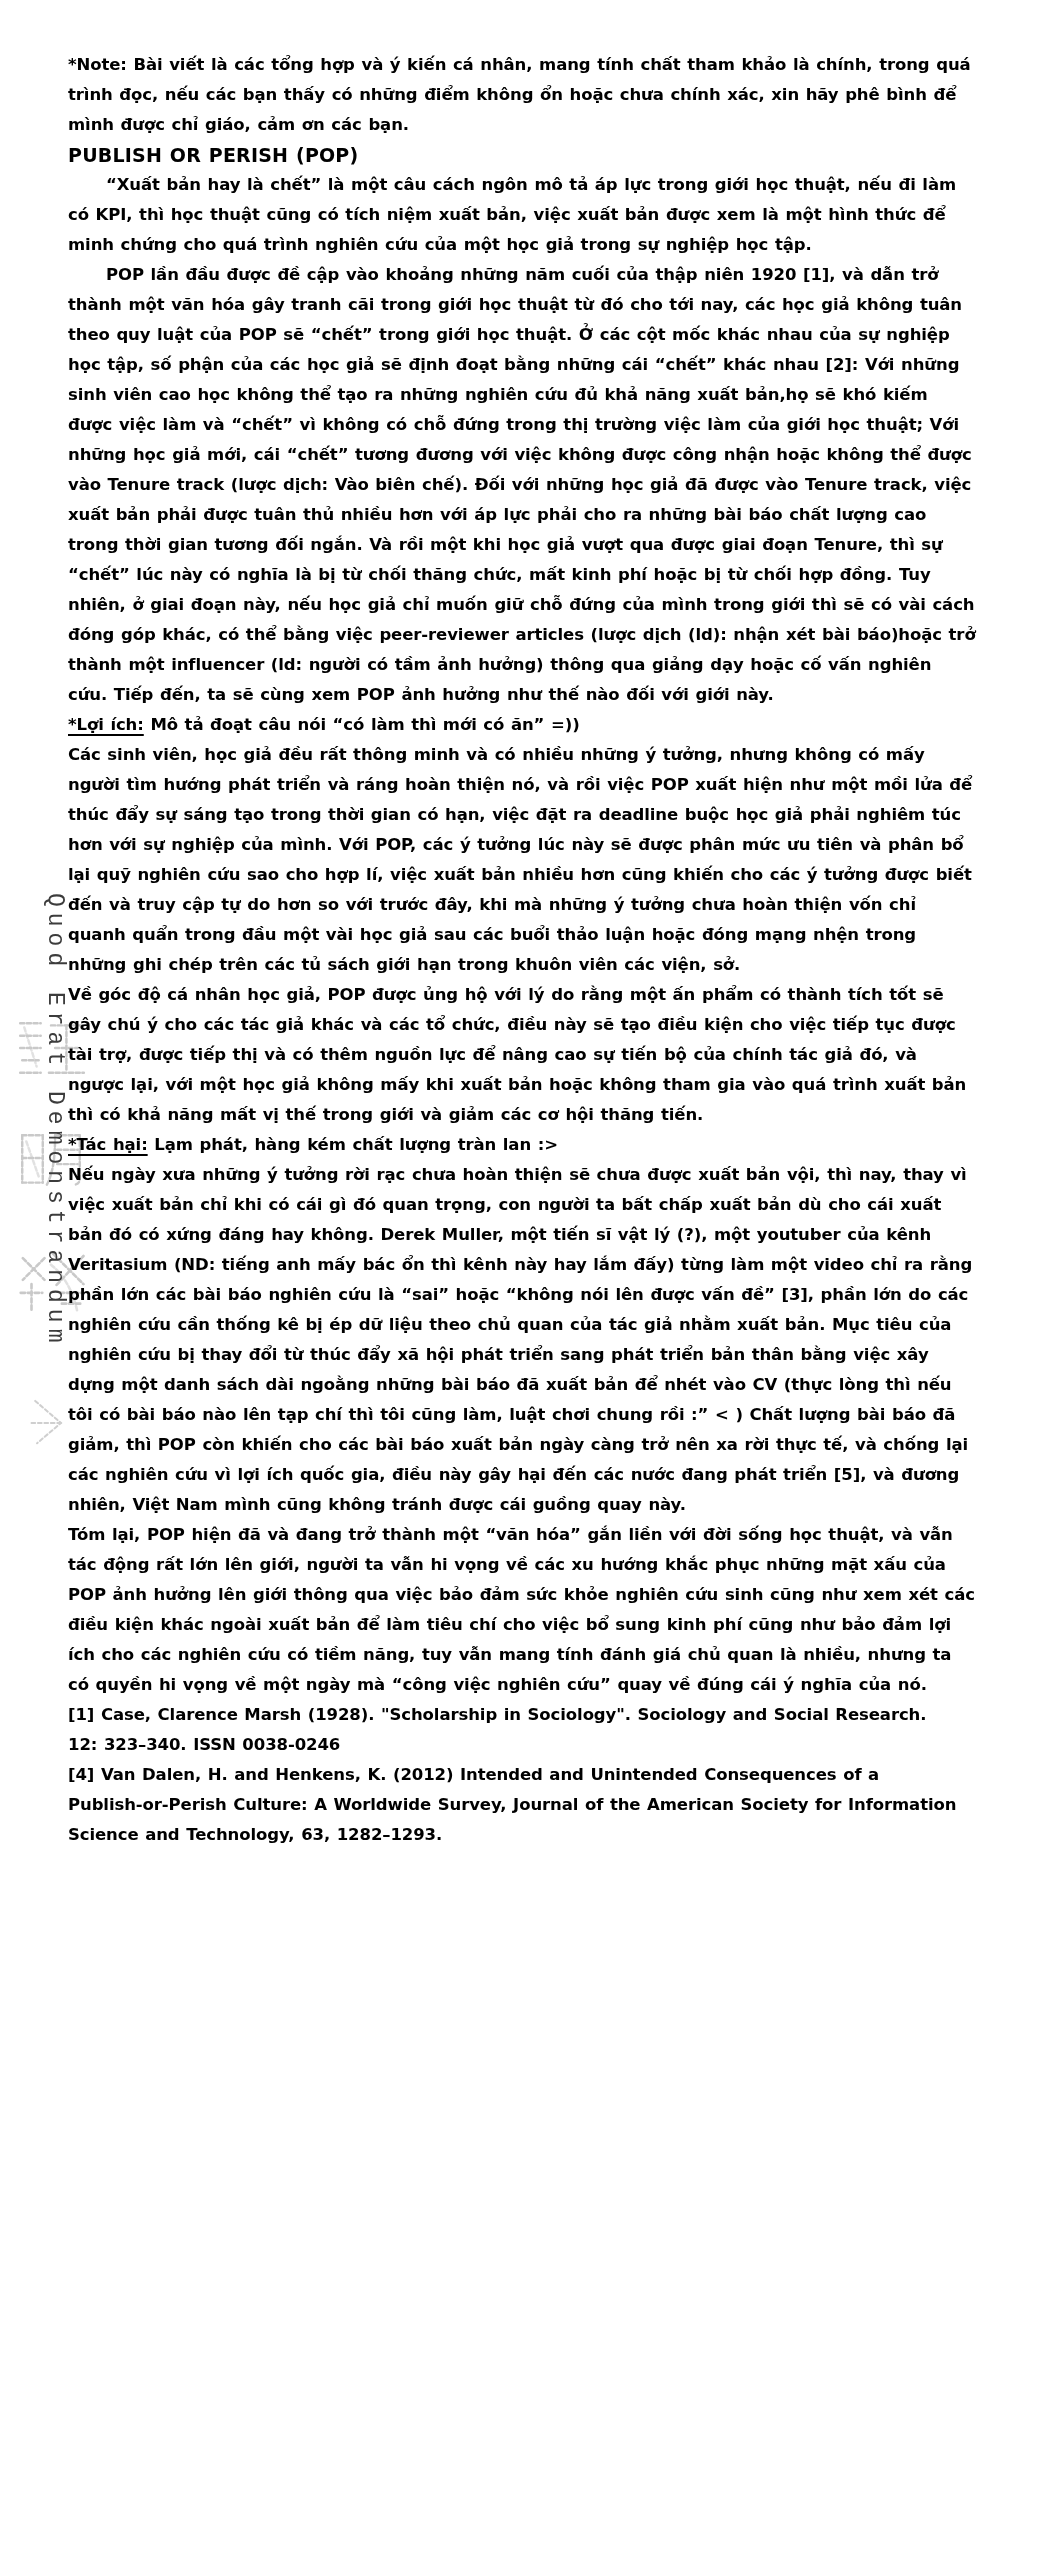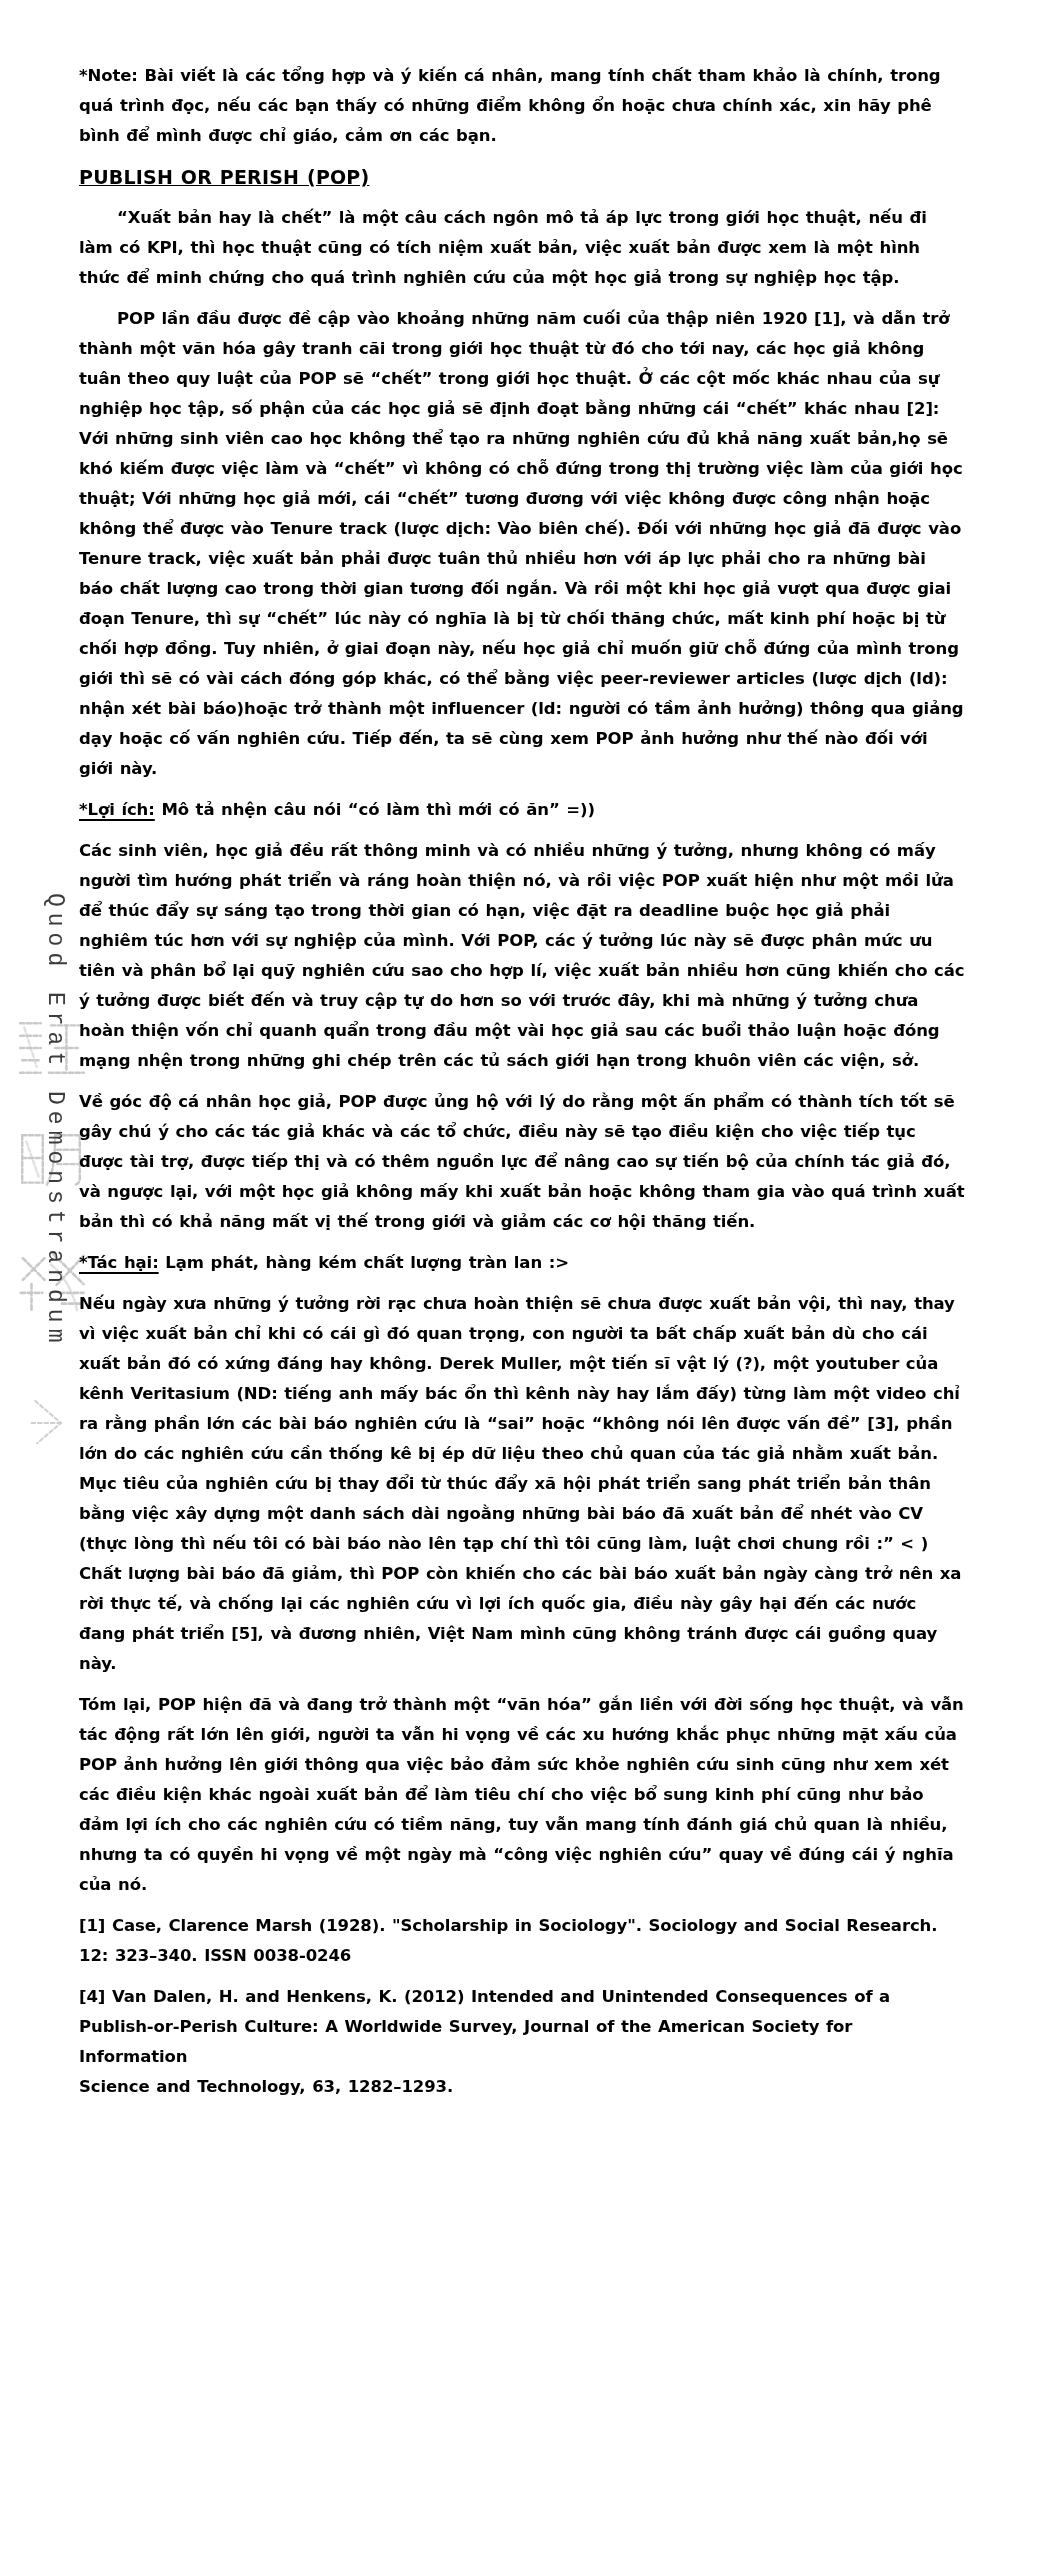--- a/index.html
+++ b/index.html
@@ -15,27 +15,26 @@
   }
   .content{
     position:relative;
     z-index:3;
     padding:50px 64px 40px 68px;
     font-size:16.5px;
     line-height:30px;
     letter-spacing:-0.1px;
     word-spacing:1px;
   }
-  .content p{margin:11px;}
+  .content p{margin:0;}
   .indent{text-indent:38px;}
   .title{
     font-size:19px;
     margin-top:72px;
     letter-spacing:0.2px;
-    text-decoration:underline;
   }
   .gap-lg{margin-top:58px;}
   .u{text-decoration:underline;text-underline-offset:4px;text-decoration-thickness:1.5px;}
   .ref{white-space:pre-wrap;}
 
   
   .watermark{
     position:absolute;
     left:28px;
     top:893px;
@@ -119,21 +118,21 @@
   </aside>
 
   <main class="content">
     <p>*Note: Bài viết là các tổng hợp và ý kiến cá nhân, mang tính chất tham khảo là chính, trong quá trình đọc, nếu các bạn thấy có những điểm không ổn hoặc chưa chính xác, xin hãy phê bình để mình được chỉ giáo, cảm ơn các bạn.</p>
 
     <p class="title">PUBLISH OR PERISH (POP)</p>
 
     <p class="indent">“Xuất bản hay là chết” là một câu cách ngôn mô tả áp lực trong giới học thuật, nếu đi làm có KPI, thì học thuật cũng có tích niệm xuất bản, việc xuất bản được xem là một hình thức để minh chứng cho quá trình nghiên cứu của một học giả trong sự nghiệp học tập.</p>
     <p class="indent">POP lần đầu được đề cập vào khoảng những năm cuối của thập niên 1920 [1], và dẫn trở thành một văn hóa gây tranh cãi trong giới học thuật từ đó cho tới nay, các học giả không tuân theo quy luật của POP sẽ “chết” trong giới học thuật. Ở các cột mốc khác nhau của sự nghiệp học tập, số phận của các học giả sẽ định đoạt bằng những cái “chết” khác nhau [2]: Với những sinh viên cao học không thể tạo ra những nghiên cứu đủ khả năng xuất bản,họ sẽ khó kiếm được việc làm và “chết” vì không có chỗ đứng trong thị trường việc làm của giới học thuật; Với những học giả mới, cái “chết” tương đương với việc không được công nhận hoặc không thể được vào Tenure track (lược dịch: Vào biên chế). Đối với những học giả đã được vào Tenure track, việc xuất bản phải được tuân thủ nhiều hơn với áp lực phải cho ra những bài báo chất lượng cao trong thời gian tương đối ngắn. Và rồi một khi học giả vượt qua được giai đoạn Tenure, thì sự “chết” lúc này có nghĩa là bị từ chối thăng chức, mất kinh phí hoặc bị từ chối hợp đồng. Tuy nhiên, ở giai đoạn này, nếu học giả chỉ muốn giữ chỗ đứng của mình trong giới thì sẽ có vài cách đóng góp khác, có thể bằng việc peer-reviewer articles (lược dịch (ld): nhận xét bài báo)hoặc trở thành một influencer (ld: người có tầm ảnh hưởng) thông qua giảng dạy hoặc cố vấn nghiên cứu. Tiếp đến, ta sẽ cùng xem POP ảnh hưởng như thế nào đối với giới này.</p>
 
-    <p class="gap-lg"><span class="u">*Lợi ích:</span><span> Mô tả nhện câu nói “có làm thì mới có ăn” =))</span></p>
+    <p class="gap-lg"><span class="u">*Lợi ích:</span><span> Mô tả đoạt câu nói “có làm thì mới có ăn” =))</span></p>
     <p>Các sinh viên, học giả đều rất thông minh và có nhiều những ý tưởng, nhưng không có mấy người tìm hướng phát triển và ráng hoàn thiện nó, và rồi việc POP xuất hiện như một mồi lửa để thúc đẩy sự sáng tạo trong thời gian có hạn, việc đặt ra deadline buộc học giả phải nghiêm túc hơn với sự nghiệp của mình. Với POP, các ý tưởng lúc này sẽ được phân mức ưu tiên và phân bổ lại quỹ nghiên cứu sao cho hợp lí, việc xuất bản nhiều hơn cũng khiến cho các ý tưởng được biết đến và truy cập tự do hơn so với trước đây, khi mà những ý tưởng chưa hoàn thiện vốn chỉ quanh quẩn trong đầu một vài học giả sau các buổi thảo luận hoặc đóng mạng nhện trong những ghi chép trên các tủ sách giới hạn trong khuôn viên các viện, sở.</p>
     <p>Về góc độ cá nhân học giả, POP được ủng hộ với lý do rằng một ấn phẩm có thành tích tốt sẽ gây chú ý cho các tác giả khác và các tổ chức, điều này sẽ tạo điều kiện cho việc tiếp tục được tài trợ, được tiếp thị và có thêm nguồn lực để nâng cao sự tiến bộ của chính tác giả đó, và ngược lại, với một học giả không mấy khi xuất bản hoặc không tham gia vào quá trình xuất bản thì có khả năng mất vị thế trong giới và giảm các cơ hội thăng tiến.</p>
 
     <p class="gap-lg"><span class="u">*Tác hại:</span><span> Lạm phát, hàng kém chất lượng tràn lan :&gt;</span></p>
     <p>Nếu ngày xưa những ý tưởng rời rạc chưa hoàn thiện sẽ chưa được xuất bản vội, thì nay, thay vì việc xuất bản chỉ khi có cái gì đó quan trọng, con người ta bất chấp xuất bản dù cho cái xuất bản đó có xứng đáng hay không. Derek Muller, một tiến sĩ vật lý (?), một youtuber của kênh Veritasium (ND: tiếng anh mấy bác ổn thì kênh này hay lắm đấy) từng làm một video chỉ ra rằng phần lớn các bài báo nghiên cứu là “sai” hoặc “không nói lên được vấn đề” [3], phần lớn do các nghiên cứu cần thống kê bị ép dữ liệu theo chủ quan của tác giả nhằm xuất bản. Mục tiêu của nghiên cứu bị thay đổi từ thúc đẩy xã hội phát triển sang phát triển bản thân bằng việc xây dựng một danh sách dài ngoằng những bài báo đã xuất bản để nhét vào CV (thực lòng thì nếu tôi có bài báo nào lên tạp chí thì tôi cũng làm, luật chơi chung rồi :” &lt; ) Chất lượng bài báo đã giảm, thì POP còn khiến cho các bài báo xuất bản ngày càng trở nên xa rời thực tế, và chống lại các nghiên cứu vì lợi ích quốc gia, điều này gây hại đến các nước đang phát triển [5], và đương nhiên, Việt Nam mình cũng không tránh được cái guồng quay này.</p>
 
     <p class="gap-lg">Tóm lại, POP hiện đã và đang trở thành một “văn hóa” gắn liền với đời sống học thuật, và vẫn tác động rất lớn lên giới, người ta vẫn hi vọng về các xu hướng khắc phục những mặt xấu của POP ảnh hưởng lên giới thông qua việc bảo đảm sức khỏe nghiên cứu sinh cũng như xem xét các điều kiện khác ngoài xuất bản để làm tiêu chí cho việc bổ sung kinh phí cũng như bảo đảm lợi ích cho các nghiên cứu có tiềm năng, tuy vẫn mang tính đánh giá chủ quan là nhiều, nhưng ta có quyền hi vọng về một ngày mà “công việc nghiên cứu” quay về đúng cái ý nghĩa của nó.</p>
 
     <p class="ref">[1] Case, Clarence Marsh (1928). "Scholarship in Sociology". Sociology and Social Research.
 12: 323–340. ISSN 0038-0246</p>

